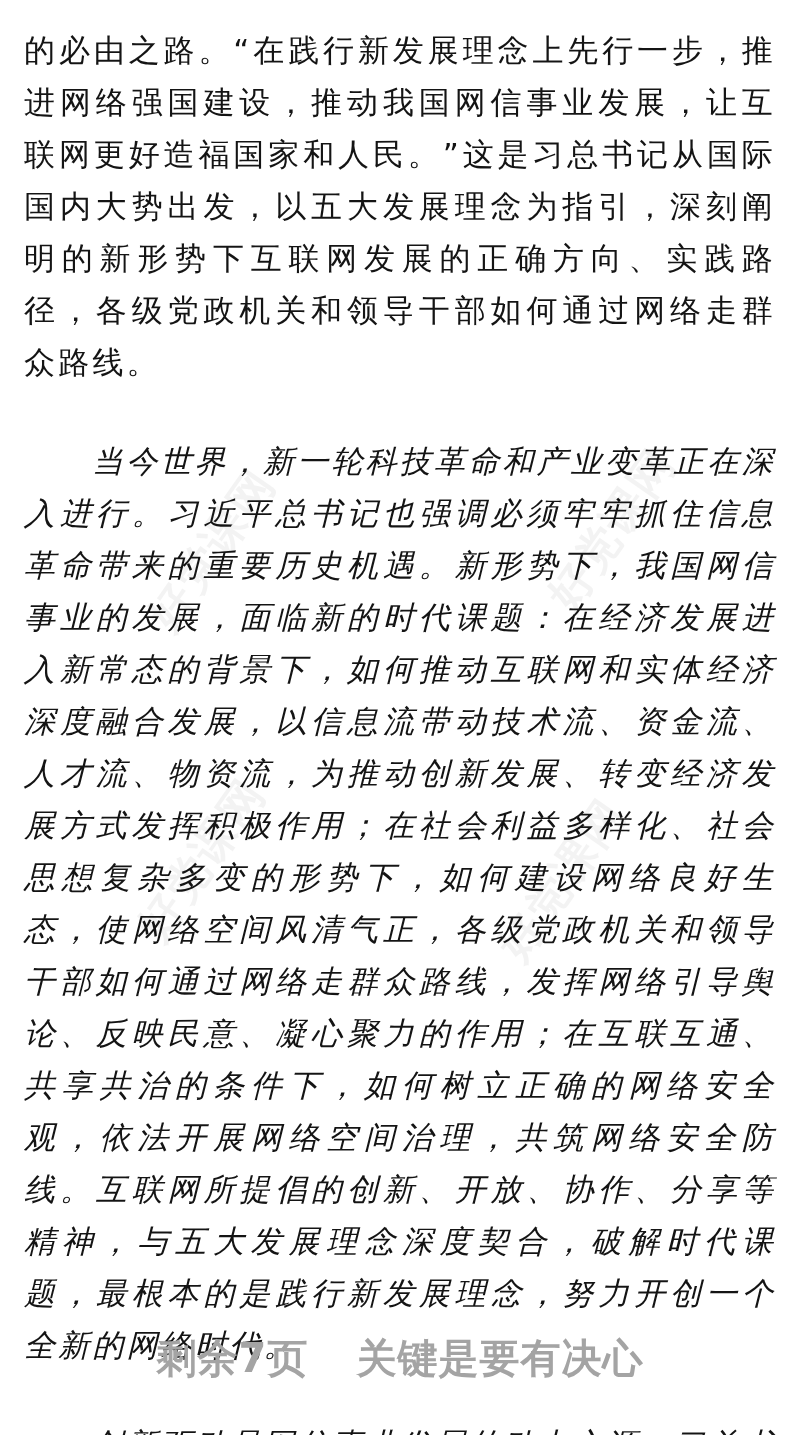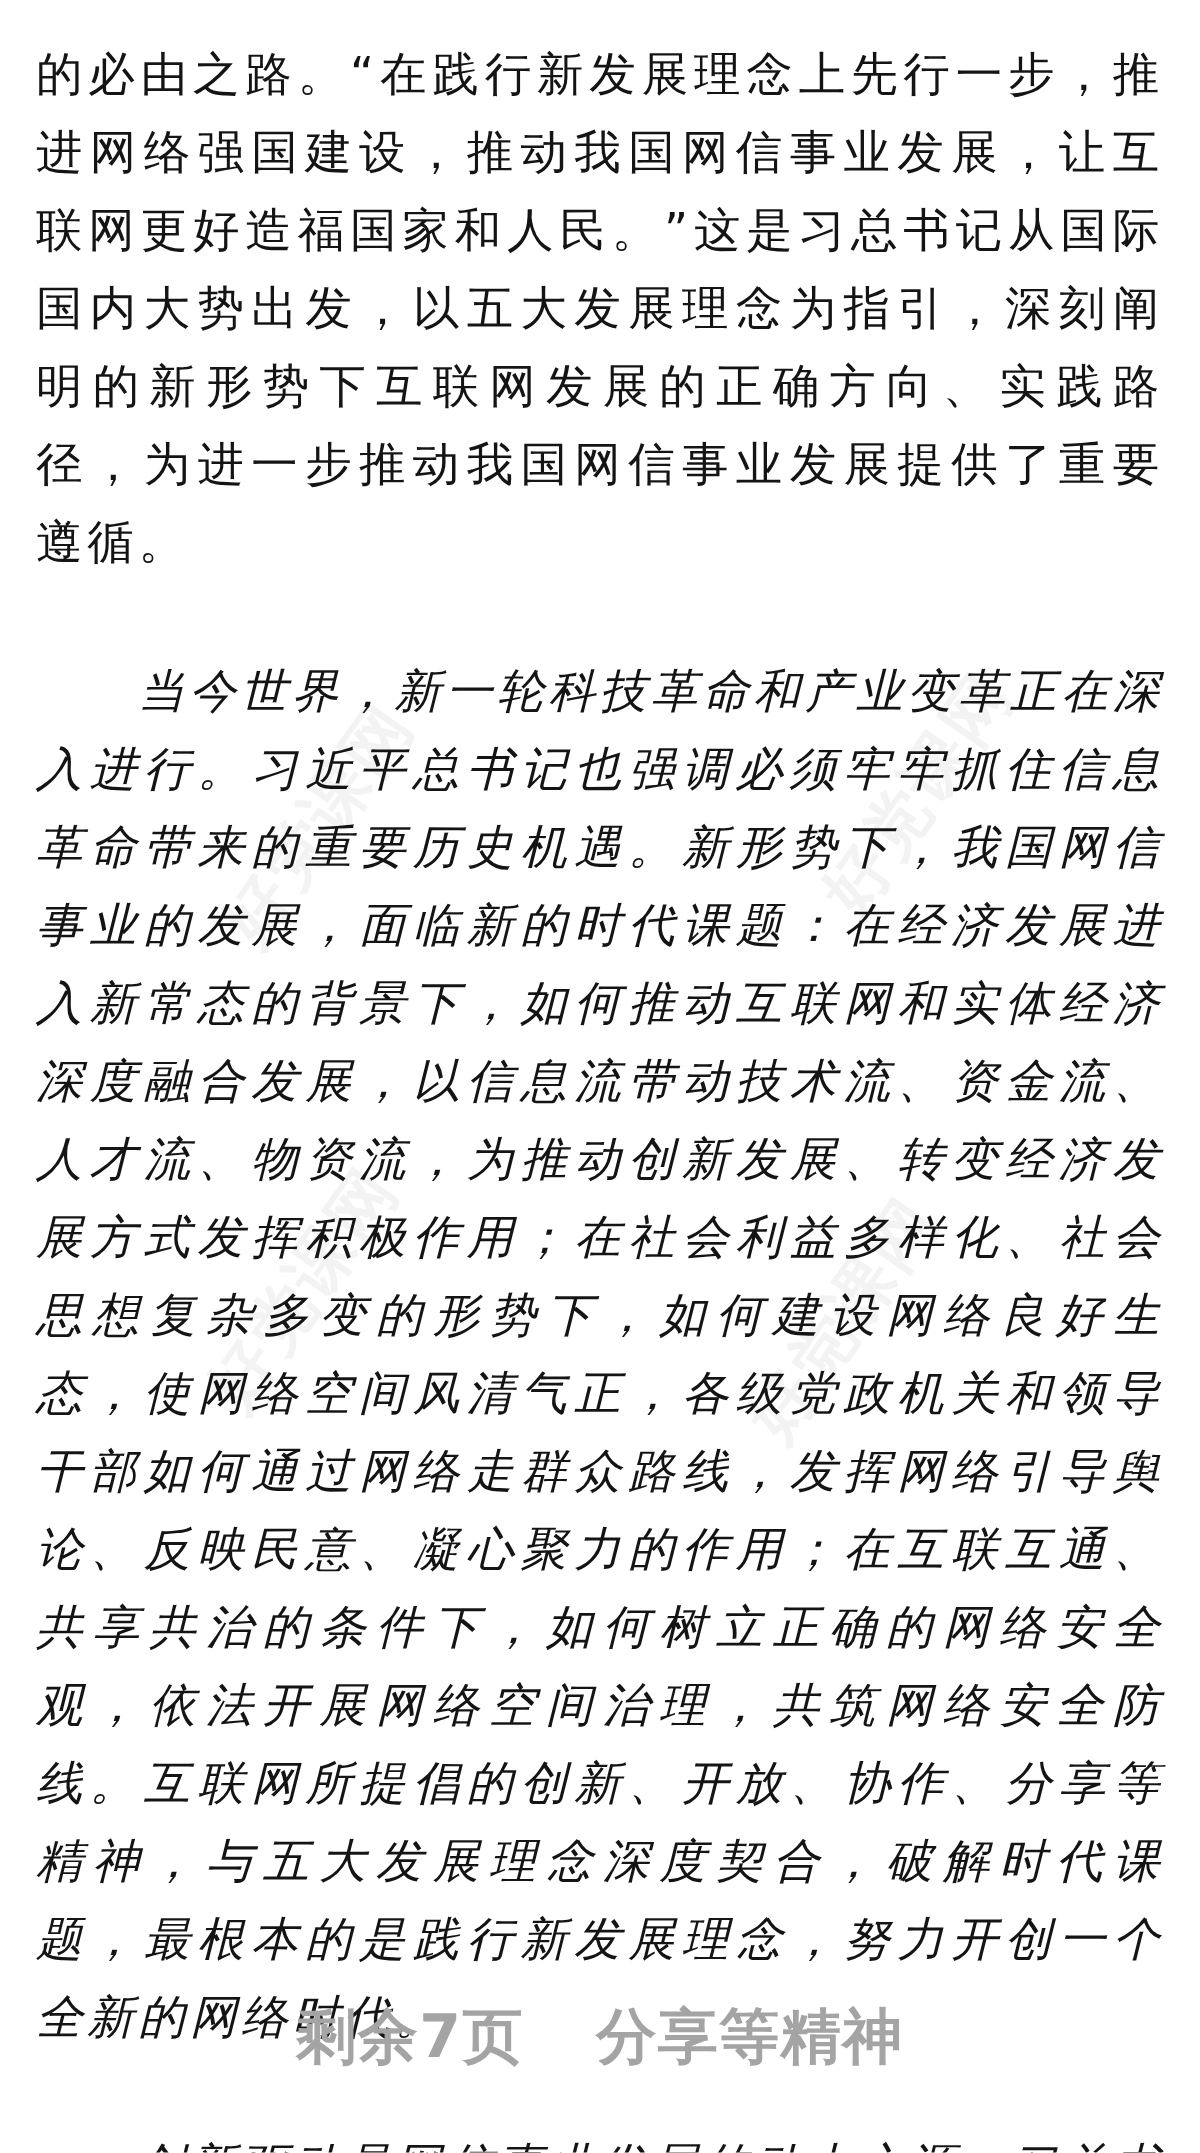--- a/index.html
+++ b/index.html
@@ -79,24 +79,24 @@
 <body>
 
 <div class="page">
 
   <div class="watermark" style="left:120px; top:520px;">好党课网</div>
   <div class="watermark" style="left:520px; top:500px;">好党课网</div>
   <div class="watermark" style="left:110px; top:830px;">好党课网</div>
   <div class="watermark" style="left:470px; top:850px;">好党课网</div>
 
   <div class="text-area">
-    <p class="para">的必由之路。“在践行新发展理念上先行一步，推进网络强国建设，推动我国网信事业发展，让互联网更好造福国家和人民。”这是习总书记从国际国内大势出发，以五大发展理念为指引，深刻阐明的新形势下互联网发展的正确方向、实践路径，为进一步推动我国网信事业发展提供了重要遵循。</p>
+    <p class="para">的必由之路。“在践行新发展理念上先行一步，推进网络强国建设，推动我国网信事业发展，让互联网更好造福国家和人民。”这是习总书记从国际国内大势出发，以五大发展理念为指引，深刻阐明的新形势下互联网发展的正确方向、实践路径，各级党政机关和领导干部如何通过网络走群众路线。</p>
     <div class="para-gap"></div>
     <p class="para indent">当今世界，新一轮科技革命和产业变革正在深入进行。习近平总书记也强调必须牢牢抓住信息革命带来的重要历史机遇。新形势下，我国网信事业的发展，面临新的时代课题：在经济发展进入新常态的背景下，如何推动互联网和实体经济深度融合发展，以信息流带动技术流、资金流、人才流、物资流，为推动创新发展、转变经济发展方式发挥积极作用；在社会利益多样化、社会思想复杂多变的形势下，如何建设网络良好生态，使网络空间风清气正，各级党政机关和领导干部如何通过网络走群众路线，发挥网络引导舆论、反映民意、凝心聚力的作用；在互联互通、共享共治的条件下，如何树立正确的网络安全观，依法开展网络空间治理，共筑网络安全防线。互联网所提倡的创新、开放、协作、分享等精神，与五大发展理念深度契合，破解时代课题，最根本的是践行新发展理念，努力开创一个全新的网络时代。</p>
     <div class="para-gap"></div>
     <p class="para indent">创新驱动是网信事业发展的动力之源。习总书记强调，“互联网核心技术是我们最大的‘命门’，核心技术要取得突破，关键是要有决心、恒心、重心。”作为行业主管部门，</p>
   </div>
 
   <div class="banner">
-    <span>剩余7页</span><span class="gap"></span><span>分享等精神</span>
+    <span>剩余7页</span><span class="gap"></span><span>关键是要有决心</span>
   </div>
 
 </div>
 
 </body></html>

